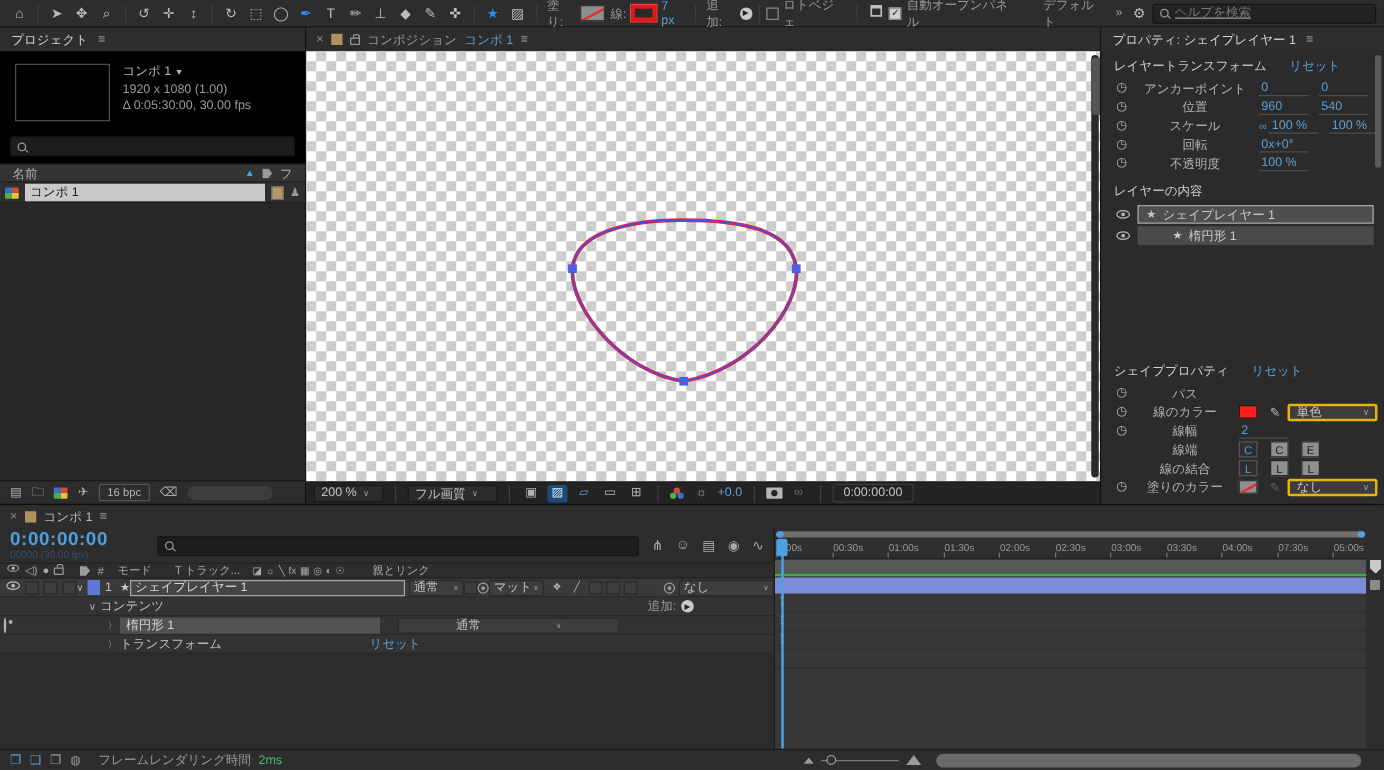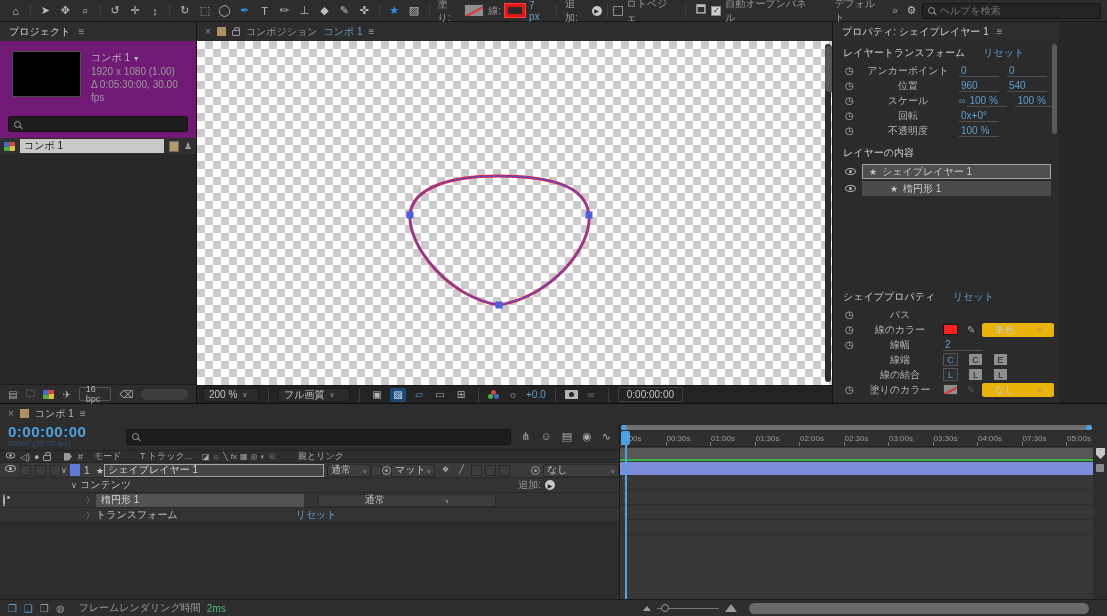--- a/index.html
+++ b/index.html
@@ -23,30 +23,30 @@
                  box-shadow:0 0 0 1px #ff3b3b; }
   .blue-text { color:#5d9fd3; }
   .circle-play { width:10px; height:10px; border-radius:50%; background:#c9c9c9; color:#222;
                  font-size:6px; display:flex; align-items:center; justify-content:center; }
   .checkbox { width:10px; height:10px; border:1px solid #8a8a8a; background:#2d2d2d;
               display:inline-flex; align-items:center; justify-content:center; font-size:8px; color:#222; }
   .checkbox.checked { background:#cfcfcf; }
   .help-search { width:180px; height:16px; background:#232323; border:1px solid #151515;
                  border-radius:2px; display:flex; align-items:center; gap:5px; padding:0 5px; }
   .help-search input { background:transparent; border:none; outline:none; color:#9a9a9a;
-                 font-size:10px; width:140px; }
+                 font-size:10px; width:140px;text-decoration:underline; }
   .mag { width:7px; height:7px; border:1px solid #9a9a9a; border-radius:50%; position:relative; flex:none; }
   .mag::after { content:""; position:absolute; width:4px; height:1px; background:#9a9a9a;
                 transform:rotate(45deg); right:-3px; bottom:-1px; }
 
   
   #main { display:flex; height:381px; }
 
   
-  #project { width:197px; background:#701a75; border-right:1px solid #141414;
+  #project { width:245px; background:#000000; border-right:1px solid #141414;
              display:flex; flex-direction:column; }
   .panel-head { height:19px; background:#2d2d2d; display:flex; align-items:center; gap:8px;
                 padding:0 9px; color:#d2d2d2; flex:none; }
   .menu-glyph { color:#9a9a9a; }
   .proj-info { display:flex; gap:10px; padding:10px 12px 6px 12px; }
   .thumb { width:76px; height:46px; background:#000; border:1px solid #4d4d4d; }
   .proj-meta div { line-height:13px; color:#9a9a9a; }
   .proj-meta .first { color:#b8b8b8; }
   .searchbar { height:16px; background:#1d1d1d; border:1px solid #141414; border-radius:2px;
                margin:6px 8px; display:flex; align-items:center; gap:4px; padding:0 5px; flex:none; }
@@ -125,21 +125,21 @@
                 background:#b5b5b5; border-radius:50%; }
   .layer-row { display:flex; align-items:center; gap:6px; padding-left:12px; height:17px; flex:none; }
   .layer-bar { flex:1; height:15px; background:#4a4a4a; margin-right:8px; display:flex;
                align-items:center; gap:5px; padding-left:6px; color:#c9c9c9; }
   .layer-bar.selected { border:1px solid #a5a5a5; background:#4f4f4f; }
   .layer-bar.indent { padding-left:28px; }
   .star::before { content:"★"; color:#c9c9c9; font-size:9px; }
   .color-swatch { width:15px; height:11px; background:#ff1f1f; border:1px solid #1a1a1a; flex:none; }
   .eyedrop { color:#b5b5b5; font-size:10px; transform:rotate(90deg); }
   .eyedrop.dimmed { color:#5e5e5e; }
-  .prop-dd { width:72px; height:14px; background:#3d3d3d; border:7px solid #eab308; border-radius:2px;
+  .prop-dd { width:72px; height:14px; background:#3d3d3d; border:2px solid #eab308; border-radius:2px;
              display:flex; align-items:center; justify-content:space-between; padding:0 5px; color:#c9c9c9; }
   .prop-dd::after { content:"∨"; font-size:7px; color:#9a9a9a; }
   .capbtn { width:15px; height:13px; display:flex; align-items:center; justify-content:center;
             font-size:9px; margin-right:2px; background:#8f8f8f; color:#1d1d1d; border:1px solid #2a2a2a; }
   .capbtn.active { background:#2f2f2f; color:#4ea1e0; border:1px solid #555; }
   .props-scroll { position:absolute; right:2px; top:22px; width:5px; height:90px;
                   background:#5a5a5a; border-radius:3px; }
 
   
   #timeline { height:213px; display:flex; flex-direction:column; background:#2d2d2d;
@@ -293,20 +293,26 @@
           <span style="font-size:7px">▼</span>
         </div>
         <div>1920 x 1080 (1.00)</div>
         <div>Δ 0:05:30:00, 30.00 fps</div>
       </div>
     </div>
     <div class="searchbar">
       <span class="mag"></span>
       <input style="">
     </div>
+    <div class="proj-cols">
+      <span>名前</span>
+      <span class="sort-up">▲</span>
+      <span class="tag-icon"></span>
+      <span>フ</span>
+    </div>
     <div class="proj-row">
       <span class="comp-icon"></span>
       <span class="name-cell">コンポ 1</span>
       <span class="label-swatch"></span>
       <span class="usage-icon">♟</span>
     </div>
     <div class="proj-fill"></div>
     <div class="proj-bottom">
       <span class="pb-icon">▤</span>
       <span class="pb-icon">🗀</span>

